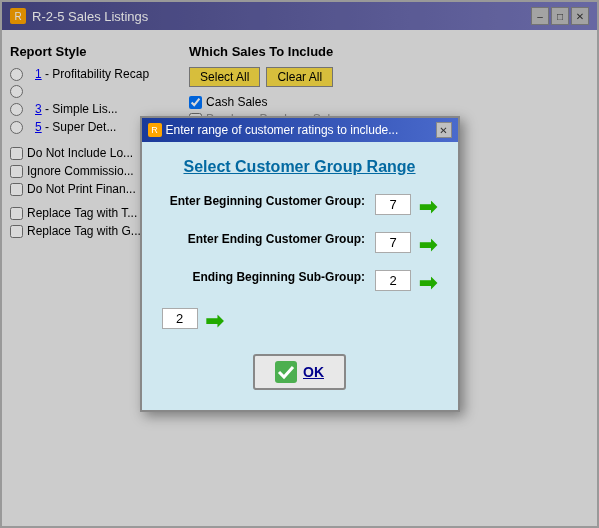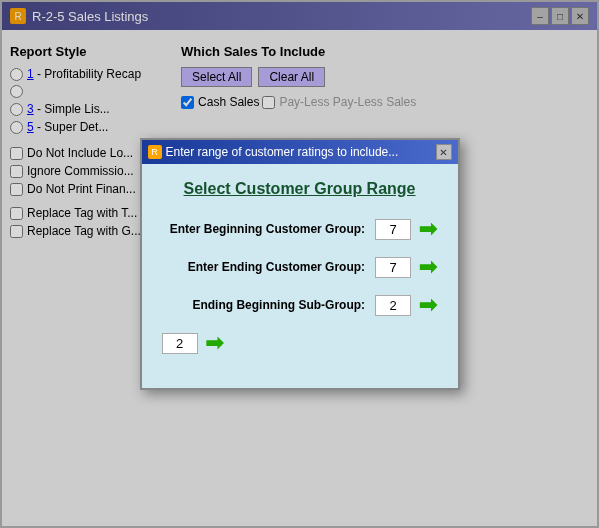--- a/index.html
+++ b/index.html
@@ -84,21 +84,21 @@
 
     .radio-group {
       display: flex;
       flex-direction: column;
       gap: 4px;
     }
 
     .radio-item {
       display: flex;
       align-items: center;
-      gap: 4px;
+      gap: 12px;
       font-size: 12px;
     }
 
     .radio-item input[type="radio"] {
       margin: 0;
     }
 
     .radio-item a {
       color: blue;
       text-decoration: underline;
@@ -111,28 +111,28 @@
 
     .sales-buttons {
       display: flex;
       gap: 6px;
       margin-bottom: 8px;
     }
 
     .btn-sm {
       padding: 2px 10px;
       border: 1px solid #888;
-      background: #c4b5fd;
+      background: #fde047;
       cursor: pointer;
       font-size: 12px;
     }
 
     .checkbox-group {
       display: flex;
-      flex-direction: row;
+      flex-direction: column;
       gap: 3px;
     }
 
     .checkbox-item {
       display: flex;
       align-items: center;
       gap: 4px;
       font-size: 12px;
     }
 
@@ -278,31 +278,31 @@
       justify-content: center;
       font-size: 10px;
       color: #333;
     }
 
     .dialog-body {
       padding: 16px 20px 20px;
     }
 
     .dialog-heading {
-      color: #14532d;
+      color: #0369a1;
       font-weight: bold;
       font-size: 16px;
       text-decoration: underline;
       text-align: center;
       margin-bottom: 18px;
     }
 
     .dialog-field {
       display: flex;
-      align-items: center;
+      align-items: flex-start;
       margin-bottom: 12px;
     }
 
     .dialog-field-label {
       font-weight: bold;
       font-size: 12px;
       flex: 1;
       text-align: right;
       padding-right: 10px;
     }
@@ -492,16 +492,25 @@
           <span class="dialog-field-label">Ending Beginning Sub-Group:</span>
           <input class="dialog-input" type="text" value="2" style="">
           <span class="green-arrow">➡</span>
         </div>
 
         <div class="dialog-field">
           <input class="dialog-input" type="text" value="2" style="">
           <span class="green-arrow">➡</span>
         </div>
 
+        <div class="dialog-ok-row">
+          <button class="ok-btn">
+            <svg width="22" height="22" viewBox="0 0 22 22">
+              <rect width="22" height="22" fill="#4CAF50" rx="3"></rect>
+              <polyline points="4,11 9,16 18,6" stroke="white" stroke-width="3" fill="none"></polyline>
+            </svg>
+            <span>OK</span>
+          </button>
+        </div>
       </div>
     </div>
   </div>
 </div>
 
 </body></html>

